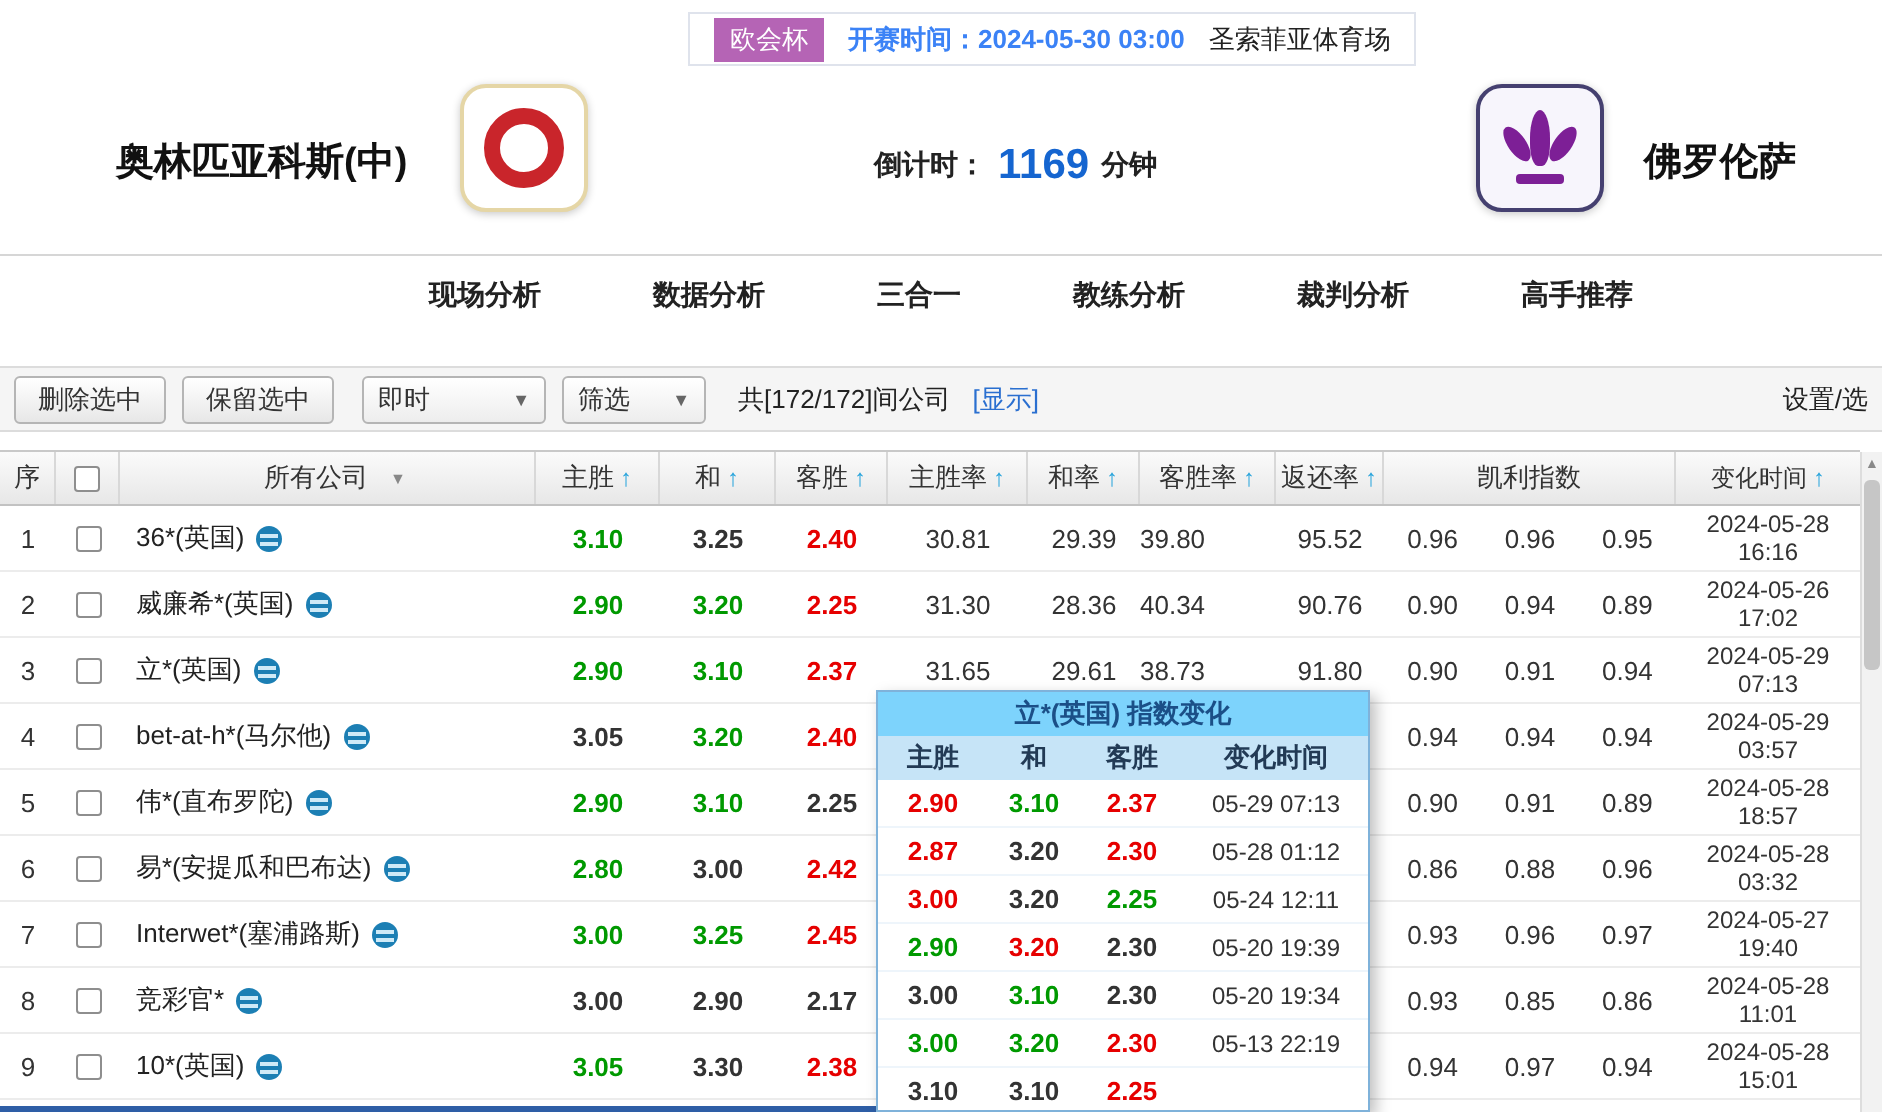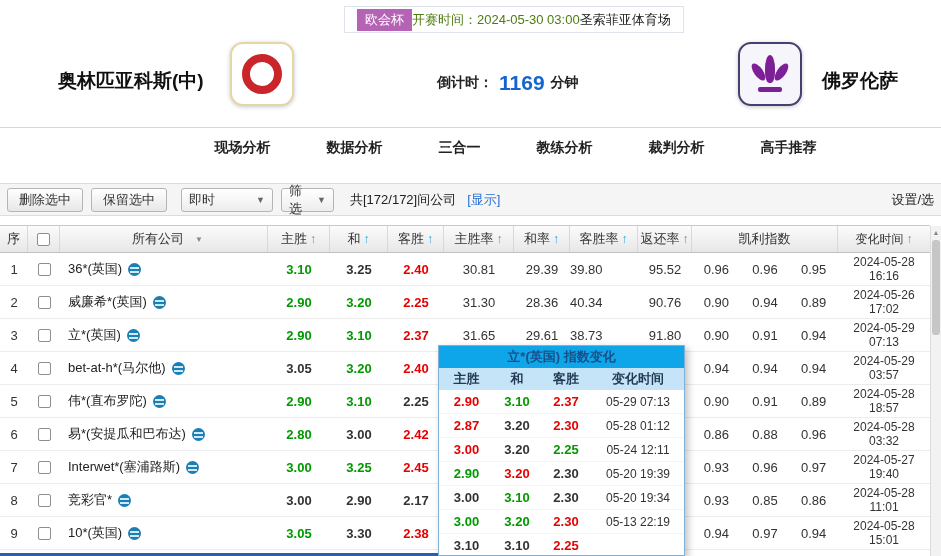--- a/index.html
+++ b/index.html
@@ -1,23 +1,23 @@
 <!DOCTYPE html>
 <html lang="zh" style="--tab: #e8490f; --up: #e60000; --down: #009900; --flat: #333333; --countdown: #1565d0; --link: #2a6fd0; --badge: #b564b5; --sort: #2aa5dc;"><head>
 <meta charset="utf-8">
 <style>
   *{margin:0;padding:0;box-sizing:border-box}
   html,body{width:941px;height:556px}
   body{font-family:"Liberation Sans","DejaVu Sans",sans-serif;font-size:13px;color:#222;background:#fff;position:relative;overflow:hidden}
 
   
   .match-header{position:relative;height:127px;background:#fff}
-  .info-box{position:absolute;left:344px;top:6px;height:27px;display:flex;align-items:center;border:1px solid #dfe3ec;background:#fff;padding:0 12px;white-space:nowrap}
+  .info-box{position:absolute;left:344px;top:6px;height:27px;display:flex;align-items:center;gap:12px;border:1px solid #dfe3ec;background:#fff;padding:0 12px;white-space:nowrap}
   .league-badge{background:var(--badge);color:#fff;padding:2px 8px;font-size:13px}
-  .kickoff{font-weight:normal;color:#4d7c0f}
+  .kickoff{font-weight:bold;color:#3b82f6}
   .venue{color:#222}
   .team-name{position:absolute;font-size:19px;font-weight:bold;color:#111}
   .home-name{left:58px;top:68px}
   .away-name{left:822px;top:68px}
   .team-logo{position:absolute;top:42px;width:64px;height:64px;border-radius:13px;background:#fff;display:flex;align-items:center;justify-content:center;box-shadow:0 1px 4px rgba(0,0,0,.22)}
   .home-logo{left:230px;border:2px solid #e5d6a6}
   .away-logo{left:738px;border:2px solid #454070;background:#f7f5fc}
   .oly-ring{display:block;width:40px;height:40px;border-radius:50%;border:8px solid #c9252b}
   .fleur{position:relative;display:block;width:36px;height:42px}
   .fleur i{position:absolute;background:#7d1f96;display:block}
@@ -31,21 +31,21 @@
   
   .tab-bar{height:41px;border-top:1px solid #d6d6d6;display:flex;align-items:center;justify-content:center;gap:26px;padding-left:90px}
   .tab{font-size:14px;font-weight:bold;color:#222;padding:6px 15px;border-radius:16px;cursor:pointer}
   .tab-active{background:var(--tab);color:#fff}
 
   
   .toolbar{margin-top:15px;height:33px;background:#f5f5f5;border-top:1px solid #dcdcdc;border-bottom:1px solid #dcdcdc;display:flex;align-items:center;gap:8px;padding:0 7px}
   .btn{height:24px;padding:0 11px;border:1px solid #b5b5b5;border-radius:3px;background:linear-gradient(#ffffff,#e7e7e7);font-size:13px;color:#333;display:flex;align-items:center;cursor:pointer}
   .select{height:24px;border:1px solid #b5b5b5;border-radius:3px;background:linear-gradient(#ffffff,#ededed);display:flex;align-items:center;justify-content:space-between;padding:0 7px;color:#333;cursor:pointer}
   .select.time{width:92px;margin-left:6px}
-  .select.filter{width:53px}
+  .select.filter{width:72px}
   .sel-arrow{font-size:9px;color:#666;margin-left:8px}
   .count-text{margin-left:8px;color:#222}
   .show-link{color:var(--link);margin-left:3px;cursor:pointer}
   .settings-link{margin-left:auto;color:#222;white-space:nowrap;cursor:pointer}
 
   
   .grid{margin-top:9px;width:930px}
   .thead{display:flex;align-items:stretch;height:28px;background:linear-gradient(#fbfbfb,#e7e7e7);border-top:1px solid #c9c9c9;border-bottom:1px solid #c2c2c2;color:#333}
   .hc{display:flex;align-items:center;justify-content:center;border-right:1px solid #d8d8d8}
   .hc:last-child{border-right:none}
@@ -68,21 +68,21 @@
   .odds{font-weight:bold}
   .t-up{color:var(--up)!important}
   .t-down{color:var(--down)!important}
   .t-flat{color:var(--flat)!important}
   .checkbox{width:13px;height:13px;border:1px solid #8e8e8e;background:#fff;border-radius:2px;display:inline-block;cursor:pointer}
   .cicon{width:13px;height:13px;border-radius:50%;flex:0 0 13px;background:#1c7fb4;position:relative;display:inline-block;cursor:pointer}
   .cicon::after{content:"";position:absolute;left:2px;right:2px;top:4px;height:2px;background:#cfeaf7;box-shadow:0 4px 0 #cfeaf7}
 
   
   .popup{position:absolute;left:438px;top:345px;width:247px;bottom:0;background:#fff;border:1px solid #7fb2da;box-shadow:3px 3px 7px rgba(0,0,0,.25);z-index:5;overflow:hidden}
-  .popup-title{height:22px;line-height:22px;text-align:center;background:#0ea5e9;color:#1b4f87;font-weight:bold;font-size:13px}
+  .popup-title{height:22px;line-height:22px;text-align:center;background:#7dd3fc;color:#1b4f87;font-weight:bold;font-size:13px}
   .popup-head{display:flex;height:22px;line-height:22px;background:#c6e4f7;font-weight:bold;color:#223a55}
   .p-home{width:55px;text-align:center}
   .p-draw{width:46px;text-align:center}
   .p-away{width:52px;text-align:center}
   .p-time{flex:1;text-align:center}
   .popup-row{display:flex;height:24px;align-items:center;border-bottom:1px solid #eef5fb}
   .popup-row .p-home,.popup-row .p-draw,.popup-row .p-away{font-weight:bold}
   .popup-row .p-time{color:#333;font-size:12px}
 
   

